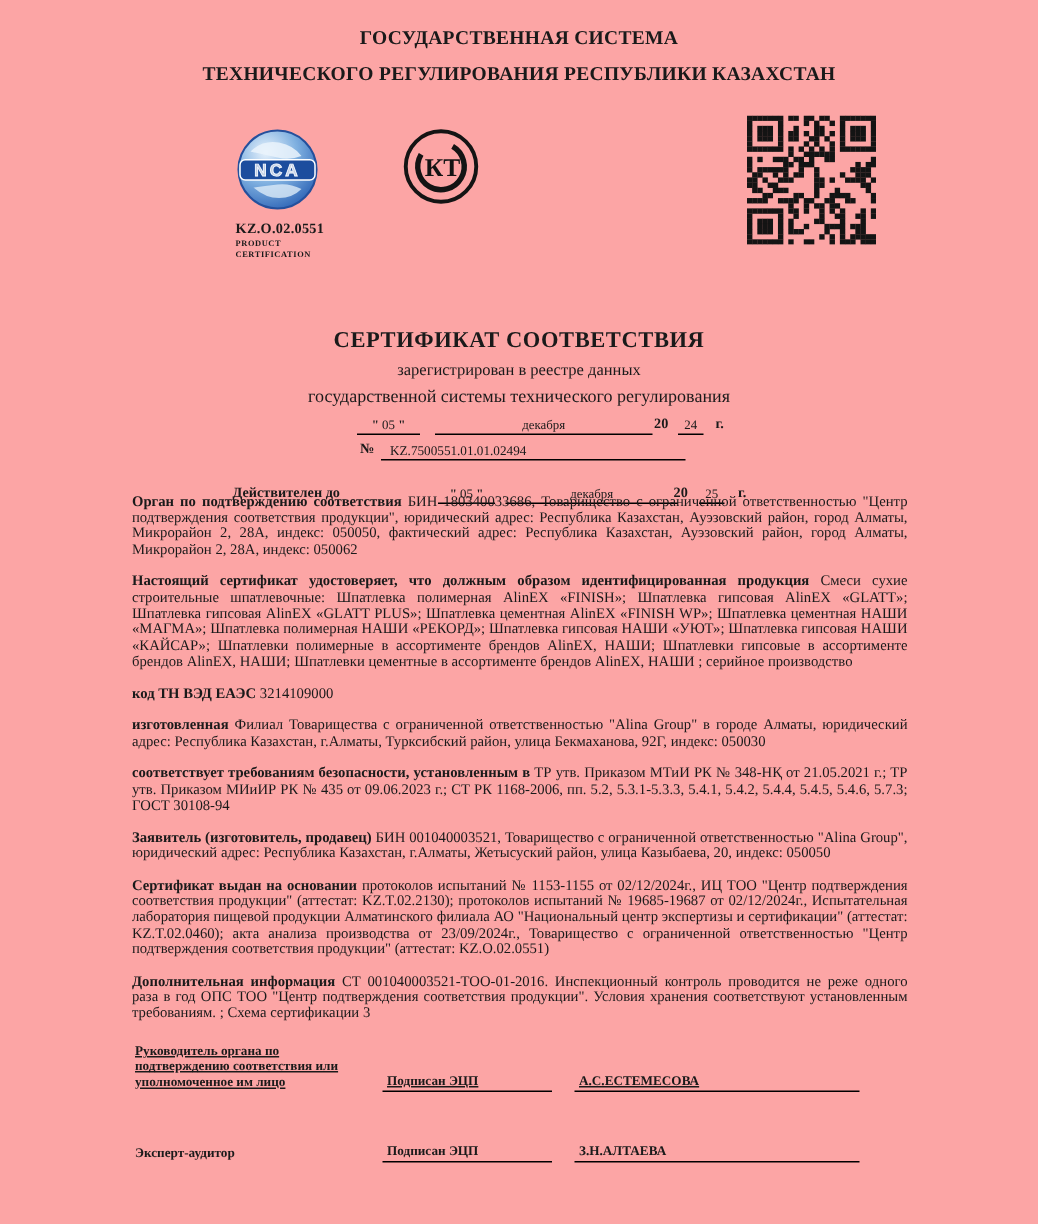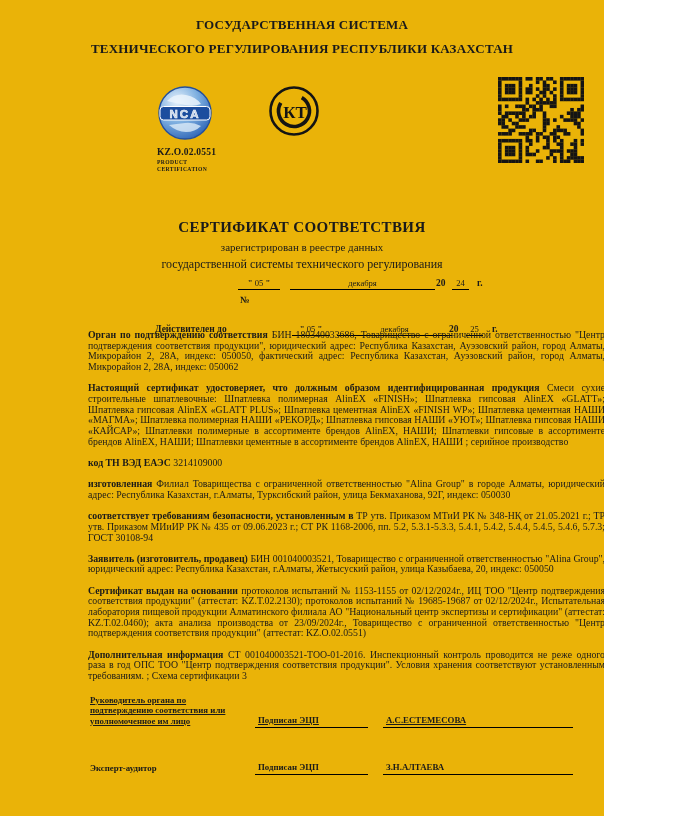--- a/index.html
+++ b/index.html
@@ -1,17 +1,17 @@
 <!DOCTYPE html>
 <html><head>
 <meta charset="utf-8">
 <style>
   html,body{margin:0;padding:0;background:#ffffff;}
   .page{
-    position:relative;width:604px;height:816px;background:#eab308;overflow:hidden;
+    position:relative;width:692px;height:816px;background:#fca5a5;overflow:hidden;
     font-family:"Liberation Serif", serif;color:#1a1a1a;
   }
   
   .hdr{position:absolute;top:13px;left:0;right:0;text-align:center;
        font-weight:bold;font-size:13px;line-height:24px;letter-spacing:.2px;}
   
   .nca{position:absolute;left:157px;top:85px;width:80px;text-align:left;}
   .nca-code{font-weight:bold;font-size:9.5px;margin-top:2px;letter-spacing:.2px;}
   .nca-cap{font-weight:bold;font-size:5.6px;line-height:7px;letter-spacing:.4px;margin-top:2px;}
   .kt{position:absolute;left:266px;top:84px;width:58px;height:58px;}
@@ -392,20 +392,21 @@
   <div class="regrow" style="top:277px;">
     <span class="fld" style="left:238px;width:42px;"><span class="dq">"</span> <span>05</span> <span class="dq">"</span></span>
     <span class="fld" style="left:290px;width:145px;"><span>декабря</span></span>
     <span class="plain bld" style="left:436px;">20</span>
     <span class="fld" style="left:452px;width:17px;"><span>24</span></span>
     <span class="plain bld" style="left:477px;">г.</span>
   </div>
 
   <div class="regrow" style="top:294px;">
     <span class="plain bld" style="left:240px;">№</span>
+    <span class="fld numfld" style="left:254px;width:203px;">KZ.7500551.01.01.02494</span>
   </div>
 
   <div class="regrow" style="top:323px;">
     <span class="plain bld" style="left:155px;">Действителен до</span>
     <span class="fld" style="left:292px;width:38px;"><span class="dq">"</span> <span>05</span> <span class="dq">"</span></span>
     <span class="fld" style="left:337px;width:115px;"><span>декабря</span></span>
     <span class="plain bld" style="left:449px;">20</span>
     <span class="fld" style="left:466px;width:17px;"><span>25</span></span>
     <span class="plain bld" style="left:492px;">г.</span>
   </div>

